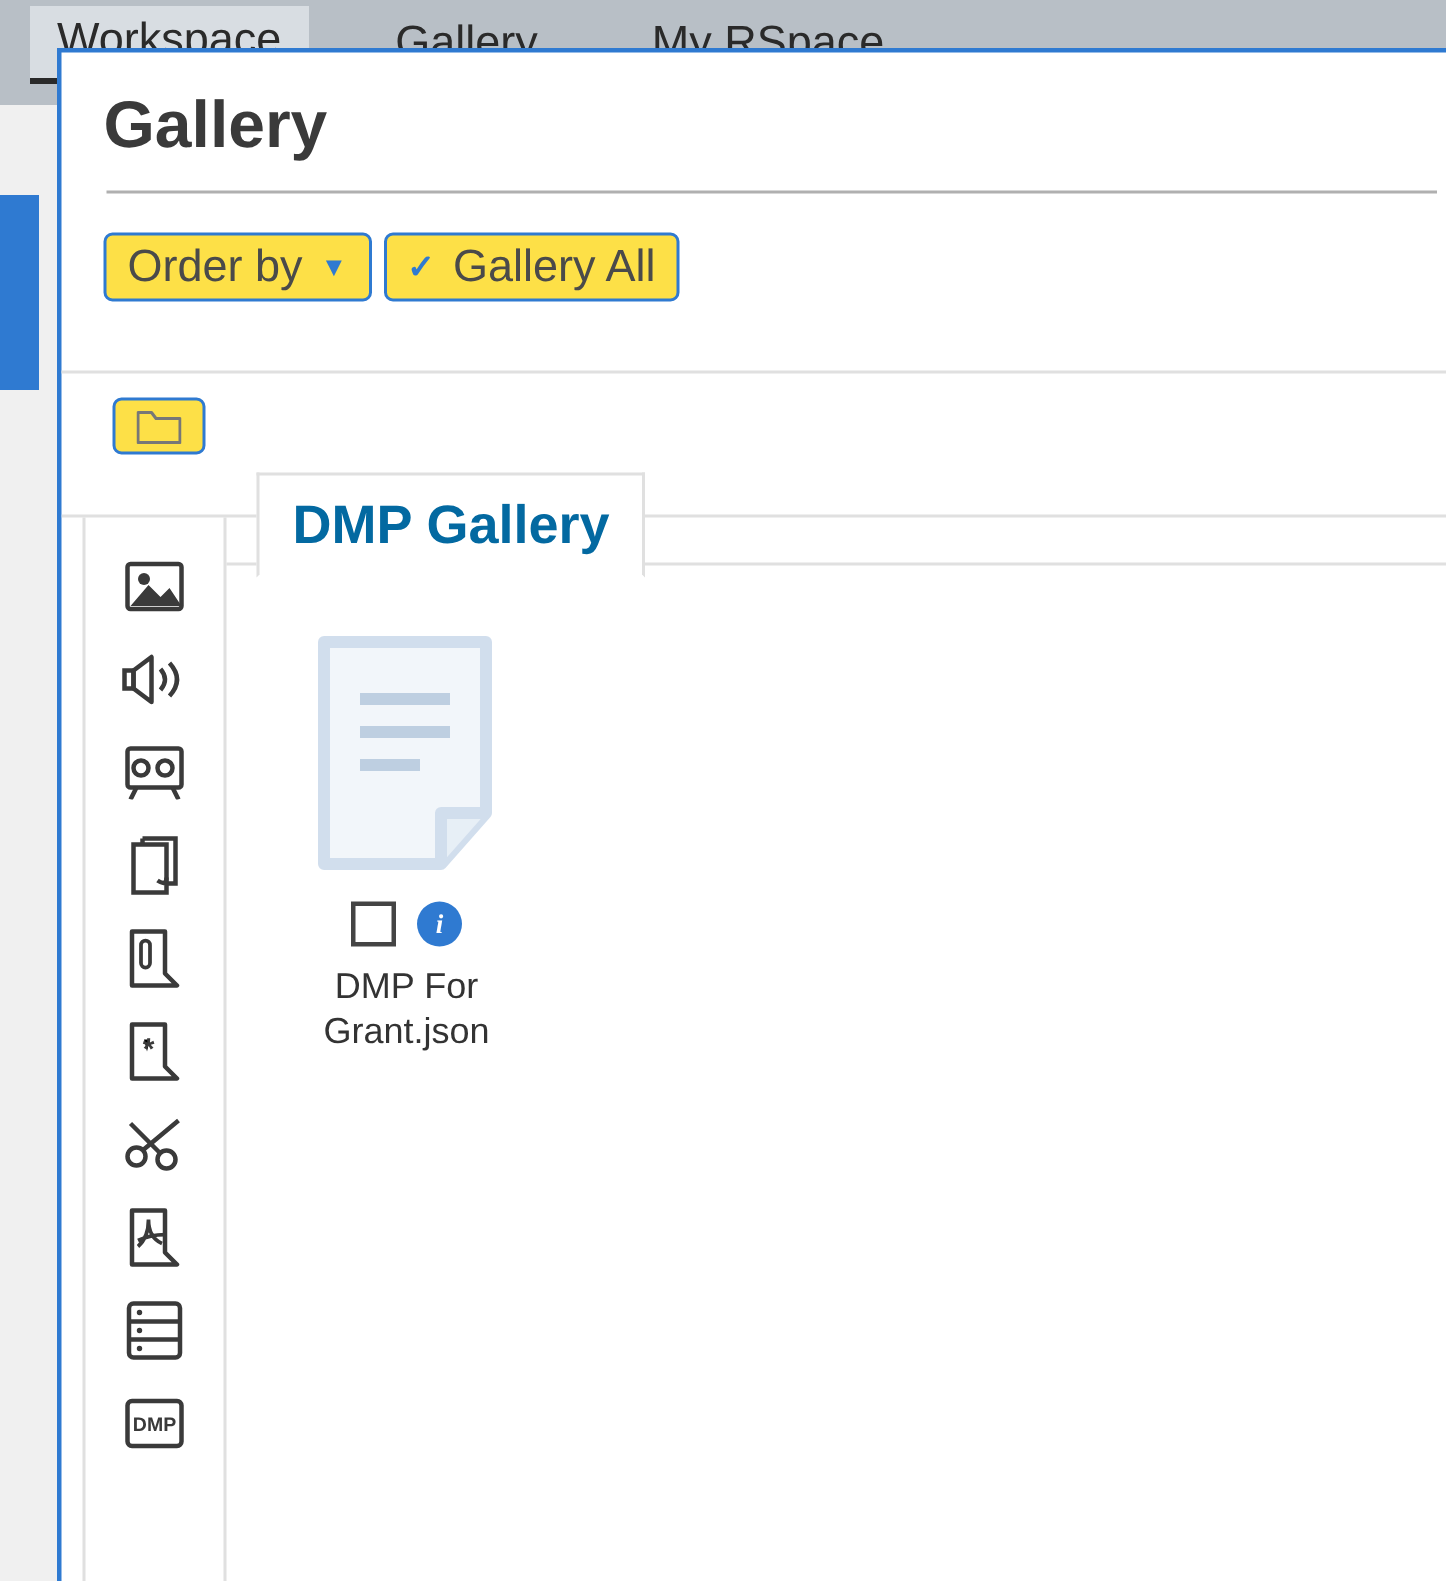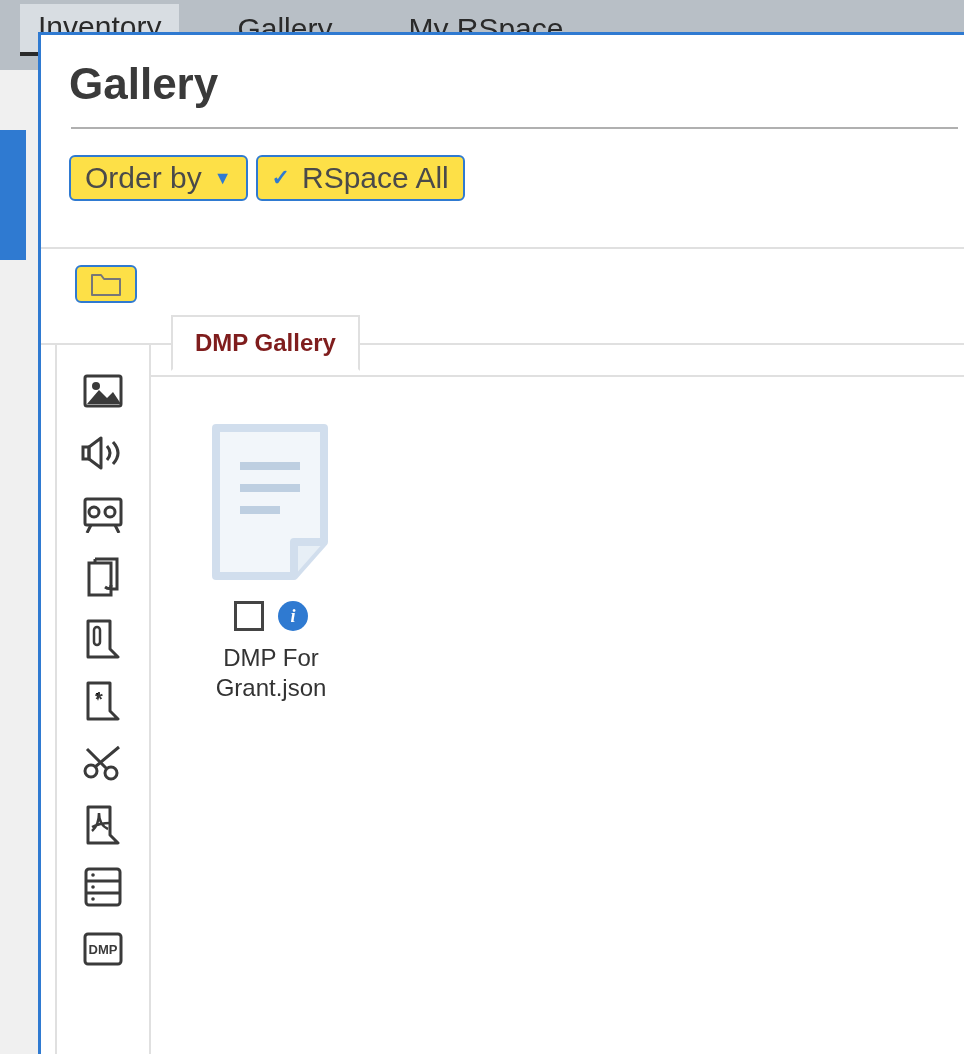--- a/index.html
+++ b/index.html
@@ -153,23 +153,23 @@
       position: relative;
     }
     .content-tab {
       position: absolute;
       top: -30px;
       left: 20px;
       background: #fff;
       border: 2px solid #e0e0e0;
       border-bottom: 2px solid #fff;
       padding: 12px 22px;
-      font-size: 24px;
+      font-size: 36px;
       font-weight: bold;
-      color: #7f1d1d;
+      color: #0369a1;
       z-index: 2;
     }
     .content-body {
       border-top: 2px solid #e0e0e0;
       margin-top: 30px;
       padding: 40px 30px;
       display: flex;
       flex-wrap: wrap;
       gap: 30px;
       align-content: flex-start;
@@ -224,39 +224,39 @@
       font-size: 24px;
       color: #333;
       line-height: 1.25;
       white-space: pre-line;
     }
   </style>
 </head>
 <body>
 
 <div class="topnav">
-  <span class="tab active">Inventory</span>
+  <span class="tab active">Workspace</span>
   <span class="tab">Gallery</span>
   <span class="tab">My RSpace</span>
 </div>
 
 <div class="blue-side"></div>
 
 <div class="modal">
   <div class="modal-title">Gallery</div>
   <hr class="modal-divider">
 
   <div class="toolbar">
     <button class="btn-outline">
       <span>Order by</span>
       <span class="tri">▼</span>
     </button>
     <button class="btn-outline">
       <span class="check">✓</span>
-      <span>RSpace All</span>
+      <span>Gallery All</span>
     </button>
   </div>
 
   <div class="folderbar">
     <button class="btn-outline">
       <span class="folder-shape">
         <svg width="30" height="24" viewBox="0 0 30 24">
           <path d="M1 6 L1 22 L29 22 L29 6 L13 6 L10 2 L1 2 Z" fill="none" stroke="#777" stroke-width="2" stroke-linejoin="round"></path>
         </svg>
       </span>

